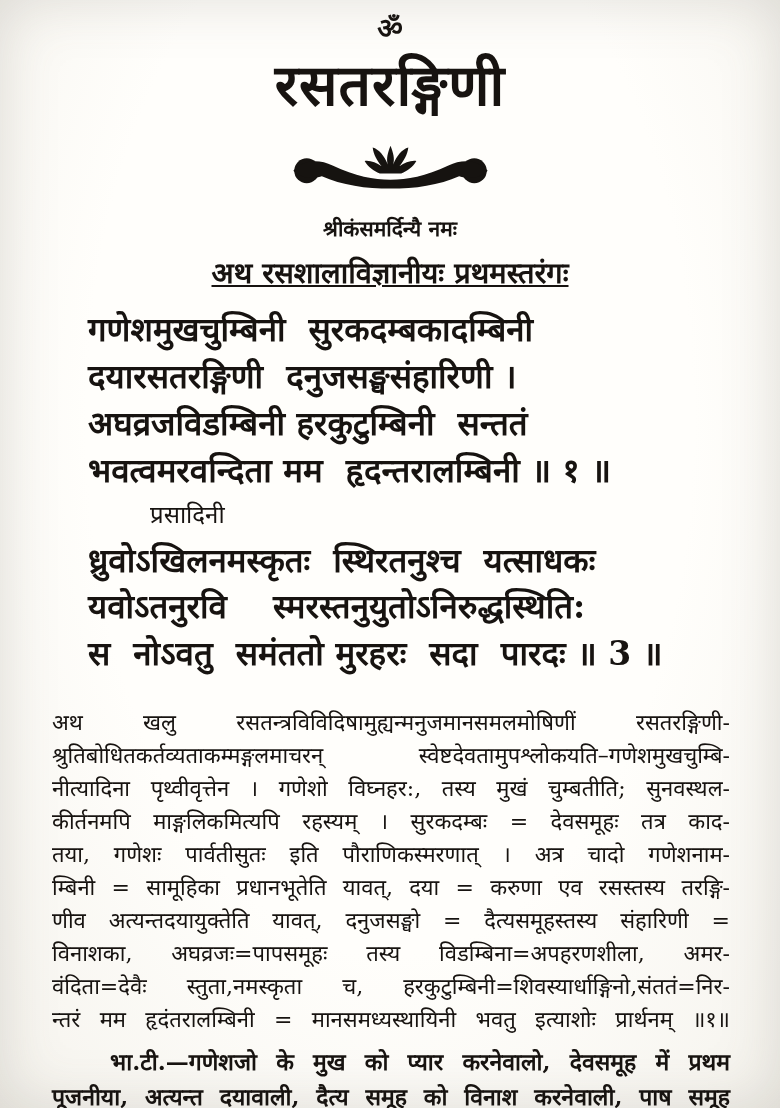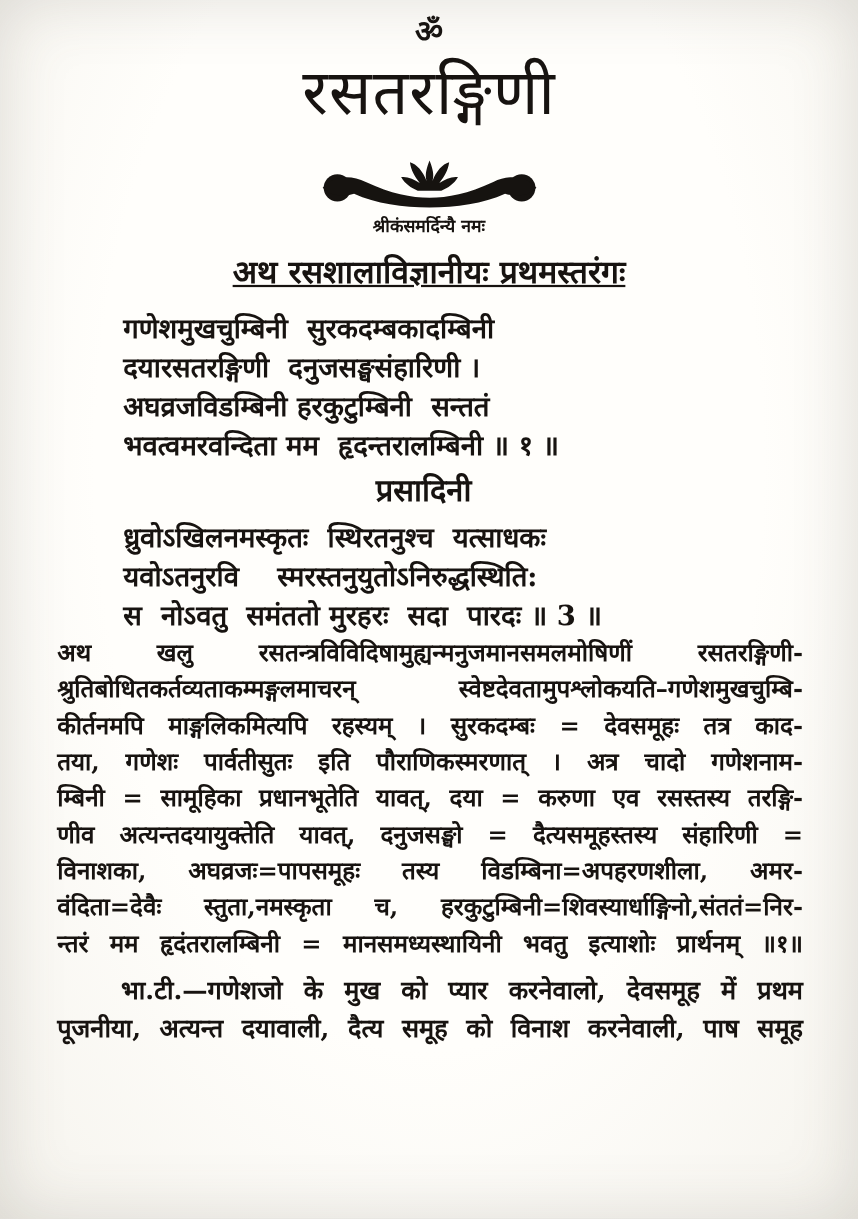--- a/index.html
+++ b/index.html
@@ -6,29 +6,29 @@
   .page{
     position:relative;
     width:780px;height:1108px;margin:0 auto;
     background:radial-gradient(ellipse at 50% 38%, #fffefb 55%, #f5f3ed 100%);
     box-shadow:inset 0 0 60px rgba(90,85,70,.18);
     font-family:"DejaVu Serif","Liberation Serif",serif;
     color:#171310;overflow:hidden;
   }
   .center{text-align:center;}
   .om{font-size:28px;font-weight:700;padding-top:8px;}
-  .title{font-size:57px;font-weight:400;margin-top:2px;line-height:1.3;letter-spacing:1px;text-align:center;}
+  .title{font-size:57px;font-weight:700;margin-top:2px;line-height:1.3;letter-spacing:1px;text-align:center;}
   .ornament{margin-top:22px;line-height:0;}
-  .invocation{font-size:16px;font-weight:700;margin-top:0;}
+  .invocation{font-size:21px;font-weight:700;margin-top:20px;}
   .heading{font-size:29px;font-weight:700;margin-top:10px;text-decoration:underline;}
-  .verse{margin:16px 40px 0 112px;font-size:25px;font-weight:700;line-height:1.42;}
+  .verse{margin:16px 40px 0 88px;font-size:33px;font-weight:700;line-height:1.42;}
   .vline{white-space:pre-wrap;}
-  .caption{margin-left:150px;width:470px;text-align:center;font-size:28px;font-weight:700;margin-top:2px;}
+  .caption{margin-left:150px;width:470px;font-size:24px;font-weight:400;margin-top:2px;}
   .verse.second{margin-top:8px;}
-  .prose{margin:0 50px 0 52px;font-size:22px;line-height:33px;font-weight:700;}
+  .prose{margin:28px 50px 0 52px;font-size:22px;line-height:33px;font-weight:400;}
   .pline{text-align:justify;text-align-last:justify;}
   .hindi{margin:8px 50px 0 52px;font-size:23px;line-height:35px;font-weight:700;}
   .hindi .first{text-indent:58px;}
   svg .ink{fill:#161310;}
 </style>
 </head>
 <body>
 
 <div class="page">
 
@@ -60,20 +60,21 @@
 
   <div class="verse second">
     <div class="vline">ध्रुवोऽखिलनमस्कृतः  स्थिरतनुश्च  यत्साधकः</div>
     <div class="vline">यवोऽतनुरवि    स्मरस्तनुयुतोऽनिरुद्धस्थिति:</div>
     <div class="vline">स  नोऽवतु  समंततो मुरहरः  सदा  पारदः ॥ 3 ॥</div>
   </div>
 
   <div class="prose">
     <div class="pline">अथ खलु रसतन्त्रविविदिषामुह्यन्मनुजमानसमलमोषिणीं  रसतरङ्गिणी-</div>
     <div class="pline">श्रुतिबोधितकर्तव्यताकम्मङ्गलमाचरन् स्वेष्टदेवतामुपश्लोकयति–गणेशमुखचुम्बि-</div>
+    <div class="pline">नीत्यादिना पृथ्वीवृत्तेन । गणेशो विघ्नहर:, तस्य मुखं चुम्बतीति;  सुनवस्थल-</div>
     <div class="pline">कीर्तनमपि माङ्गलिकमित्यपि रहस्यम् ।  सुरकदम्बः = देवसमूहः  तत्र काद-</div>
     <div class="pline">तया, गणेशः पार्वतीसुतः इति पौराणिकस्मरणात् ।  अत्र चादो गणेशनाम-</div>
     <div class="pline">म्बिनी = सामूहिका प्रधानभूतेति यावत्, दया = करुणा एव रसस्तस्य तरङ्गि-</div>
     <div class="pline">णीव अत्यन्तदयायुक्तेति यावत्,  दनुजसङ्घो = दैत्यसमूहस्तस्य  संहारिणी =</div>
     <div class="pline">विनाशका, अघव्रजः=पापसमूहः तस्य  विडम्बिना=अपहरणशीला,  अमर-</div>
     <div class="pline">वंदिता=देवैः स्तुता,नमस्कृता च, हरकुटुम्बिनी=शिवस्यार्धाङ्गिनो,संततं=निर-</div>
     <div class="pline">न्तरं मम हृदंतरालम्बिनी = मानसमध्यस्थायिनी भवतु इत्याशोः प्रार्थनम् ॥१॥</div>
   </div>
 
   <div class="hindi">

